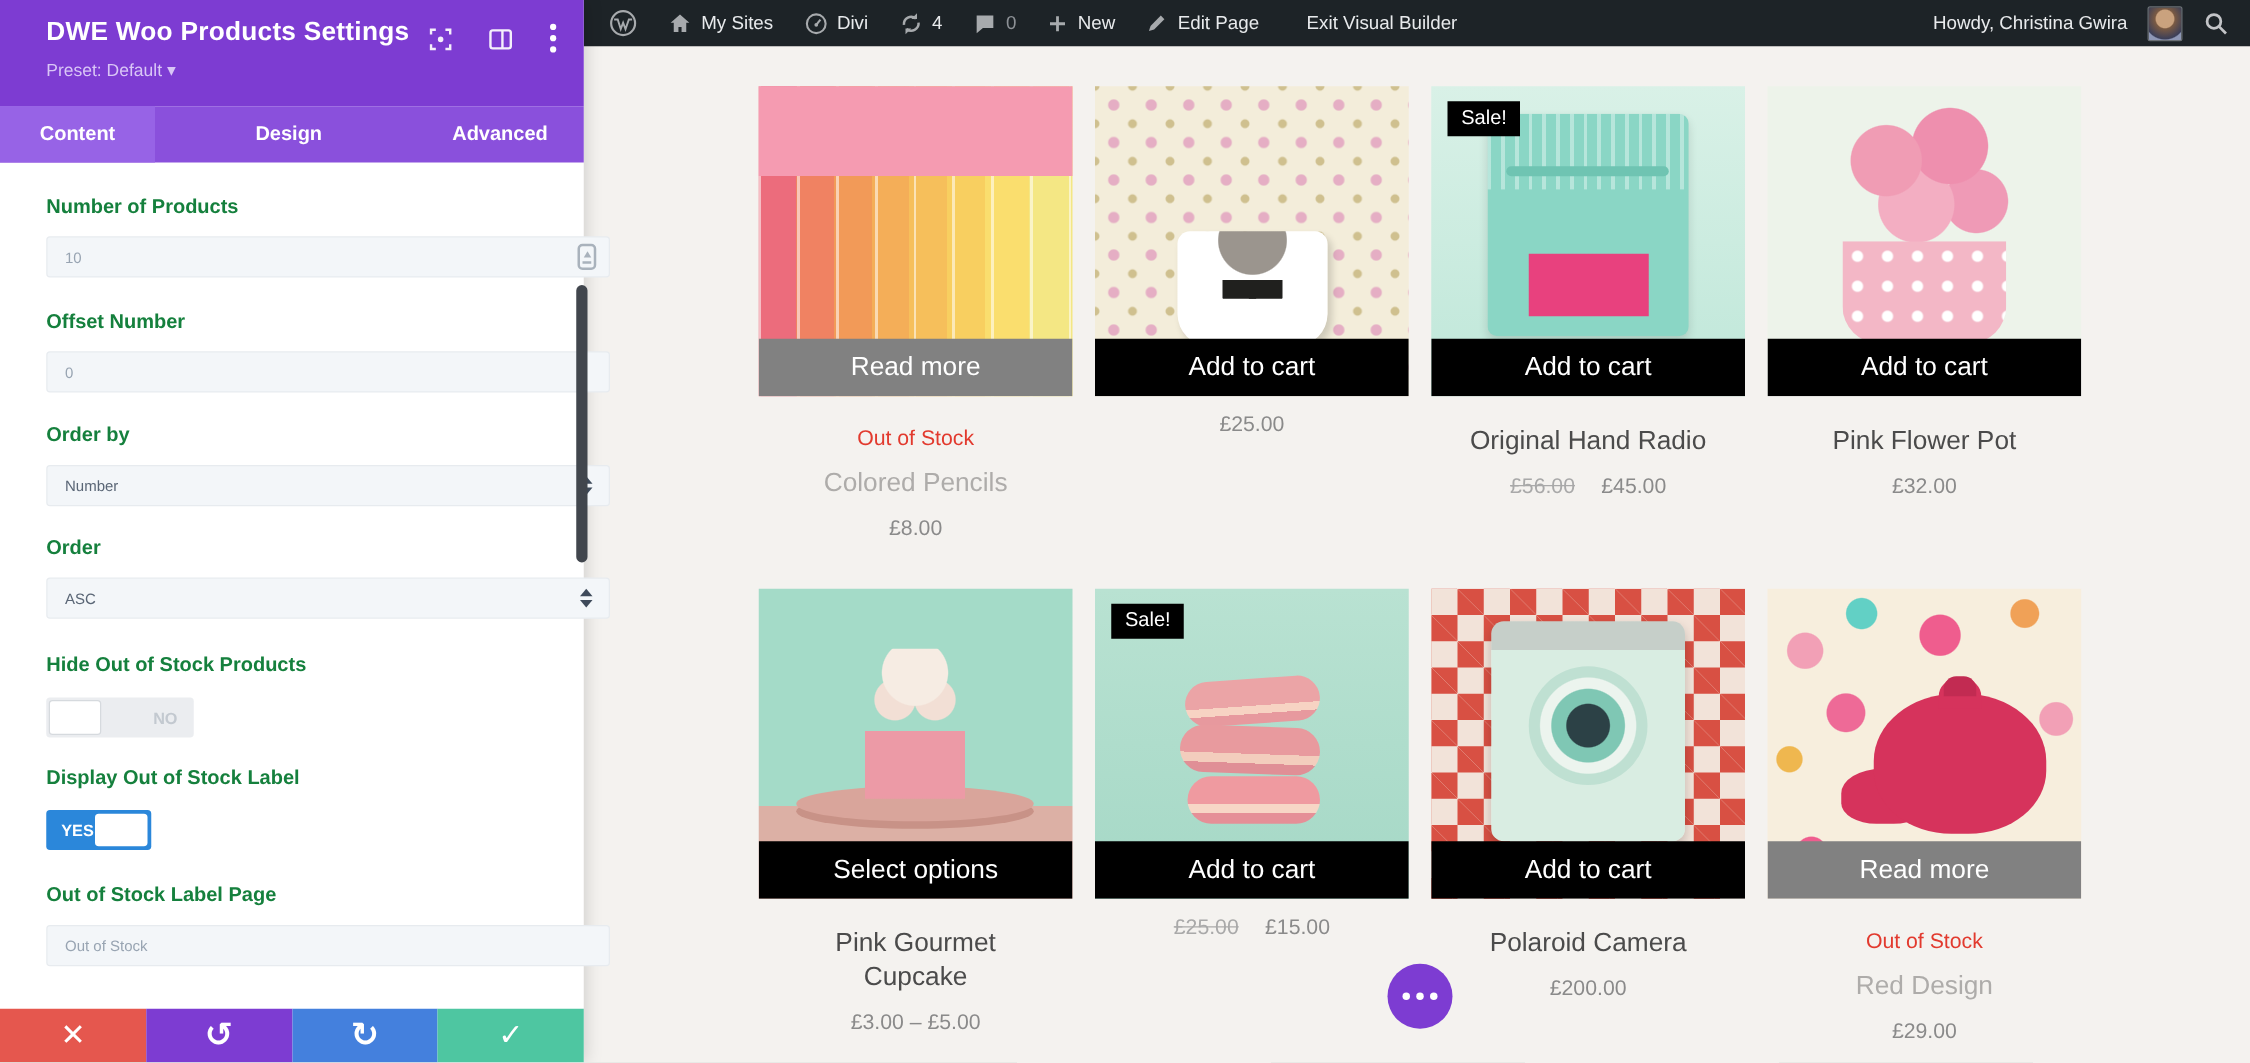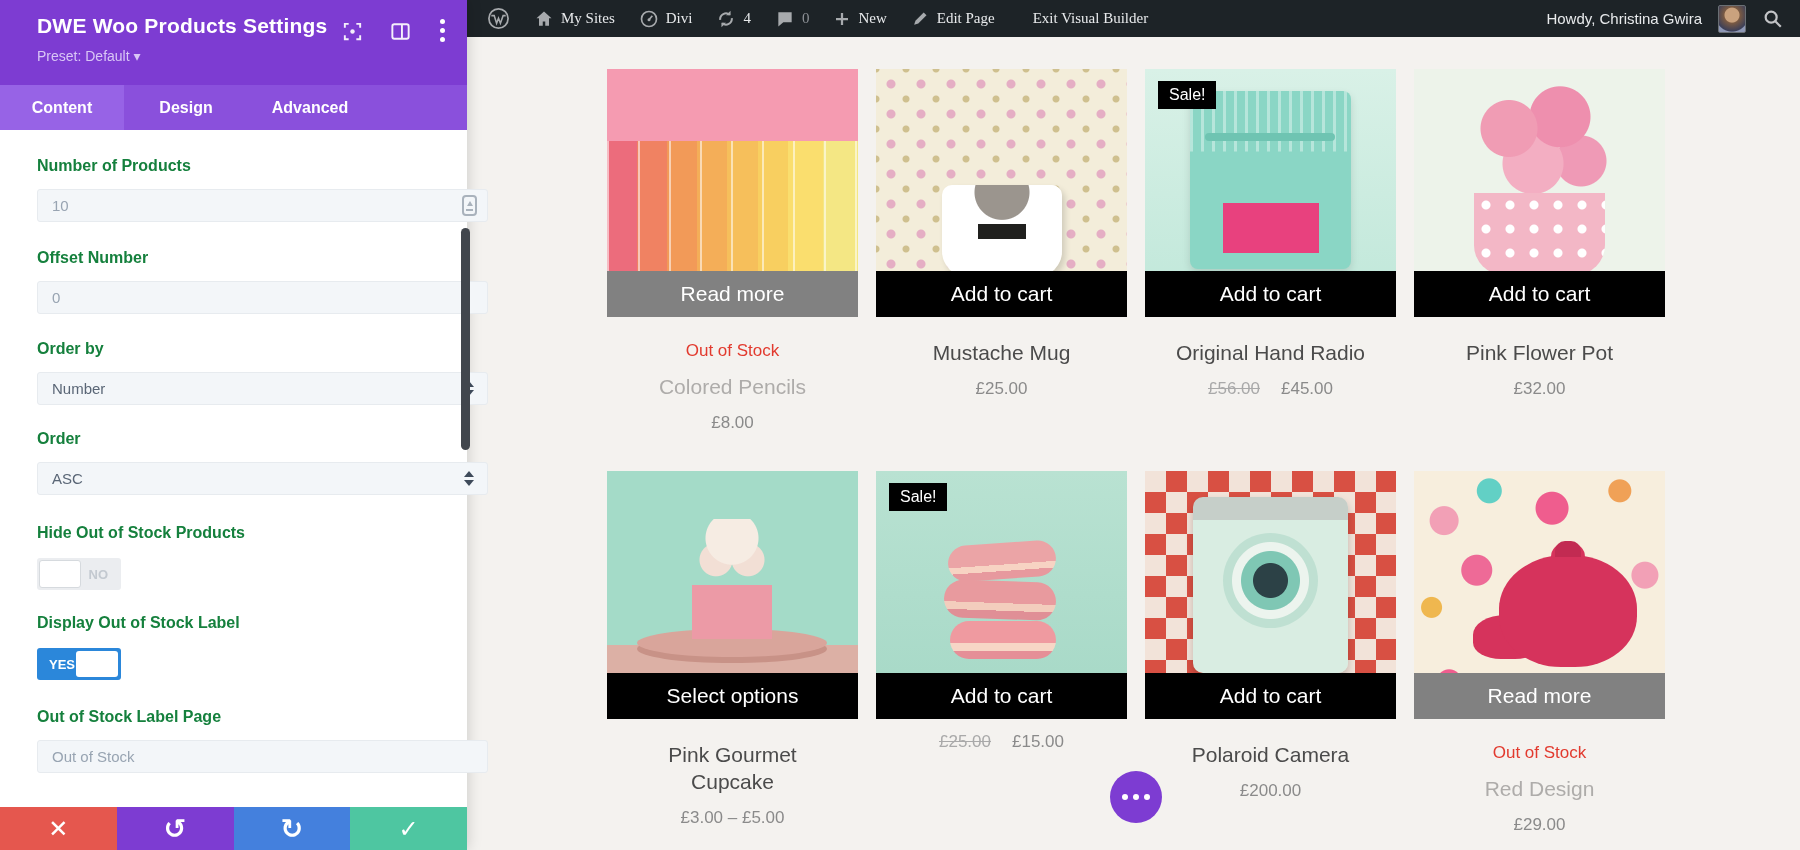--- a/index.html
+++ b/index.html
@@ -2,49 +2,49 @@
 <html><head>
 <meta charset="utf-8">
 <style>
   html,body{margin:0;padding:0;background:#ddd;}
   .stage{position:relative;width:1800px;height:850px;overflow:hidden;
          font-family:"Liberation Sans","DejaVu Sans",sans-serif;background:#f4f2ef;}
 
   
   .admin-bar{position:absolute;left:0;top:0;width:1800px;height:37px;background:#1d2327;
              display:flex;align-items:center;z-index:4;color:#e8eaec;font-size:15px;padding-left:487px;box-sizing:border-box;}
-  .ab-item{display:flex;align-items:center;gap:7px;margin-right:24px;white-space:nowrap;cursor:pointer;font-family:Liberation Serif, serif;}
+  .ab-item{display:flex;align-items:center;gap:7px;margin-right:24px;white-space:nowrap;cursor:pointer;}
   .ab-item svg{display:block;}
   .ab-count-dim{color:#8d9196;}
   .ab-right{margin-left:auto;display:flex;align-items:center;gap:16px;padding-right:16px;}
   .avatar{width:26px;height:26px;border-radius:2px;border:1px solid #6a6f74;
           background:radial-gradient(circle at 50% 35%,#caa27e 7px,#7a5a43 8px,#3c3f58 16px,#8e97b5 17px);}
 
   
   .panel{position:absolute;left:0;top:0;width:467px;height:850px;background:#fff;z-index:5;
          box-shadow:0 0 14px rgba(0,0,0,.18);}
   .panel-header{position:absolute;left:0;top:0;width:100%;height:85px;background:#7d3cd2;}
   .panel-title{position:absolute;left:37px;top:14px;color:#fff;font-size:21px;font-weight:bold;letter-spacing:.2px;}
   .panel-preset{position:absolute;left:37px;top:48px;color:#d9c6f6;font-size:14px;cursor:pointer;}
   .ph-icon{position:absolute;top:20px;cursor:pointer;opacity:.92;}
   .ph-icon.i1{left:341px;}
   .ph-icon.i2{left:389px;}
   .kebab{position:absolute;left:440px;top:19px;width:6px;height:26px;cursor:pointer;}
   .kebab i{display:block;width:5px;height:5px;border-radius:50%;background:#fff;margin:0 0 4px 0;}
 
-  .tabbar{position:absolute;left:0;top:85px;width:100%;height:45px;background:#8a50dc;display:flex;}
+  .tabbar{position:absolute;left:0;top:85px;width:100%;height:45px;background:#8a50dc;display:flex;gap:45px;}
   .tab{width:124px;height:45px;display:flex;align-items:center;justify-content:center;
        color:#fff;font-size:16px;font-weight:600;cursor:pointer;}
   .tab.active{background:#9763e6;}
 
   .fgroup{position:absolute;left:37px;width:396px;}
   .flabel{font-size:16px;font-weight:600;color:#15803d;}
   .finput{position:relative;box-sizing:border-box;width:451px;height:33px;background:#f3f6f9;
           border:1px solid #e7ebef;border-radius:3px;display:flex;align-items:center;padding:0 14px;
-          font-size:15px;color:#98a4b2;}
+          font-size:12px;color:#98a4b2;}
   .finput input{border:none;background:transparent;outline:none;width:100%;
                 font:inherit;color:#98a4b2;padding:0;}
   .fselect{color:#5a6676;cursor:pointer;}
   .sel-arrows{position:absolute;right:13px;top:8px;width:10px;}
   .sel-arrows i{display:block;width:0;height:0;border-left:5px solid transparent;border-right:5px solid transparent;}
   .sel-arrows i.up{border-bottom:6px solid #3e4a5a;margin-bottom:3px;}
   .sel-arrows i.dn{border-top:6px solid #3e4a5a;}
   .num-icon{position:absolute;right:10px;top:5px;width:15px;height:21px;border:2px solid #a9b2bc;border-radius:4px;
             box-sizing:border-box;}
   .num-icon::before{content:"";position:absolute;left:2.5px;top:4px;width:0;height:0;
@@ -187,21 +187,20 @@
       </div>
       <div class="stock">Out of Stock</div>
       <div class="pname oos">Colored Pencils</div>
       <div class="pprice">£8.00</div>
     </div>
 
     <div class="card" style="left:409px;top:69px;">
       <div class="card-img img-mug">
         <div class="card-btn black">Add to cart</div>
       </div>
-      <div class="pname">Mustache Mug</div>
       <div class="pprice">£25.00</div>
     </div>
 
     <div class="card" style="left:678px;top:69px;">
       <div class="card-img img-radio">
         <span class="sale-badge">Sale!</span>
         <div class="card-btn black">Add to cart</div>
       </div>
       <div class="pname">Original Hand Radio</div>
       <div class="pprice"><del>£56.00</del><span>£45.00</span></div>
@@ -373,21 +372,21 @@
         <span>ASC</span>
         <span class="sel-arrows">
             <i class="up"></i>
             <i class="dn"></i>
           </span>
       </div>
     </div>
 
     <div class="fgroup" style="top:524px;">
       <div class="flabel">Hide Out of Stock Products</div>
-      <div class="toggle no" style="margin-top:16px;">
+      <div class="toggle no" style="margin-top:16px;padding-left:34px;">
         <span class="knob"></span>
         <span class="tg-label">NO</span>
       </div>
     </div>
 
     <div class="fgroup" style="top:614px;">
       <div class="flabel">Display Out of Stock Label</div>
       <div class="toggle yes" style="margin-top:16px;">
         <span class="knob"></span>
         <span class="tg-label">YES</span>

